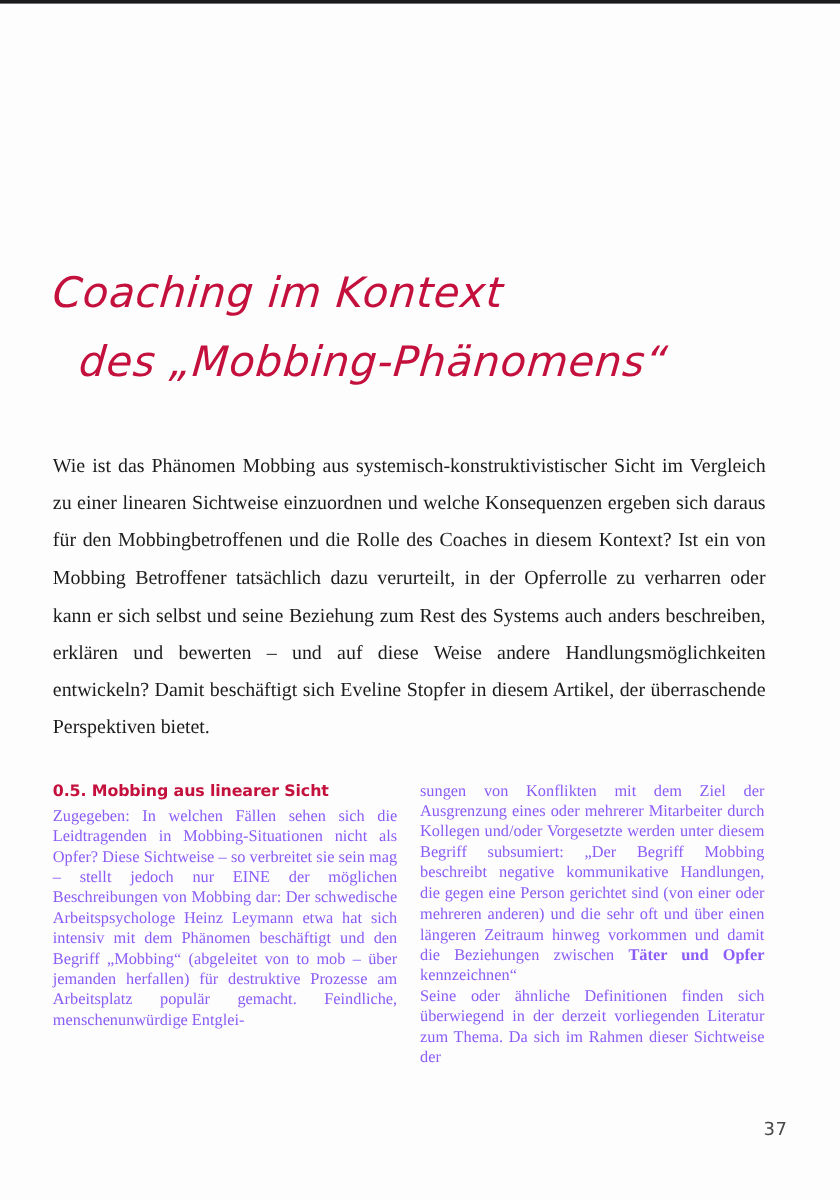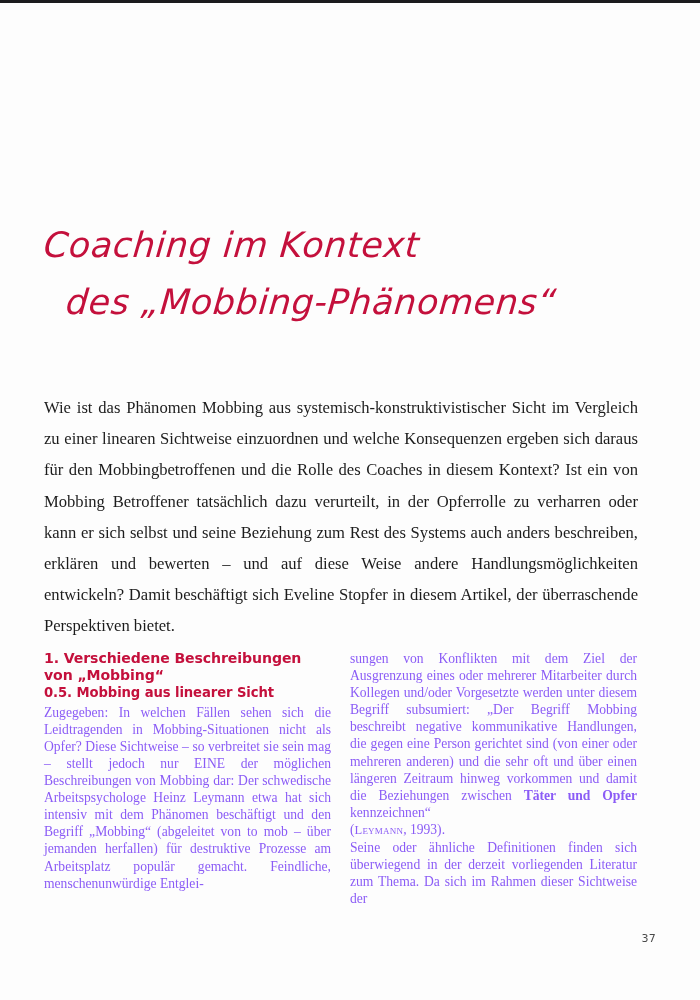--- a/index.html
+++ b/index.html
@@ -52,21 +52,21 @@
     transform: skewX(-5deg);
     transform-origin: left center;
   }
   .title-line-1 { margin-left: 0px; }
   .title-line-2 { margin-left: 22px; margin-top: 22px; }
 
   
   .lead {
     position: absolute;
     left: 44px;
-    top: 392px;
+    top: 372px;
     width: 594px;
     font-size: 16.6px;
     line-height: 31.2px;
     text-align: justify;
     text-justify: inter-word;
     color: #1c1c1c;
     hyphens: none;
   }
 
   
@@ -120,21 +120,21 @@
     font-size: 12.6px;
     letter-spacing: 0.2px;
   }
 
   
   .folio {
     position: absolute;
     right: 44px;
     top: 932px;
     font-family: "DejaVu Sans", sans-serif;
-    font-size: 11px;
+    font-size: 15px;
     color: #4a4a4a;
     letter-spacing: 0.3px;
   }
 </style>
 </head>
 <body>
 
 <div class="page">
 
   <div class="scan-top-edge"></div>
@@ -142,28 +142,26 @@
   <div class="title-block">
     <div class="title-line title-line-1">Coaching im Kontext</div>
     <div class="title-line title-line-2">des „Mobbing-Phänomens“</div>
   </div>
 
   <div class="lead">Wie ist das Phänomen Mobbing aus systemisch-konstruktivistischer Sicht im Vergleich zu einer linearen Sichtweise einzuordnen und welche Konsequenzen ergeben sich daraus für den Mobbingbetroffenen und die Rolle des Coaches in diesem Kontext? Ist ein von Mobbing Betroffener tatsächlich dazu verurteilt, in der Opferrolle zu verharren oder kann er sich selbst und seine Beziehung zum Rest des Systems auch anders beschreiben, erklären und bewerten – und auf diese Weise andere Handlungsmöglichkeiten entwickeln? Damit beschäftigt sich Eveline Stopfer in diesem Artikel, der überraschende Perspektiven bietet.</div>
 
   <div class="columns">
 
     <div class="col">
-      <div class="h1-red">1. Verschiedene Beschreibungen von „Mobbing“</div>
       <div class="h2-red">0.5. Mobbing aus linearer Sicht</div>
       <p class="body-text"><span>Zugegeben: In welchen Fällen sehen sich die Leidtragenden in Mobbing-Situationen nicht als Opfer? Diese Sichtweise – so verbreitet sie sein mag – stellt jedoch nur EINE der möglichen Beschreibungen von Mobbing dar: Der schwedische Arbeitspsychologe Heinz Leymann etwa hat sich intensiv mit dem Phänomen beschäftigt und den Begriff „Mobbing“ (abgeleitet von </span><span class="it">to mob</span><span> – über jemanden herfallen) für destruktive Prozesse am Arbeitsplatz populär gemacht. Feindliche, menschenunwürdige Entglei-</span></p>
     </div>
 
     <div class="col">
       <p class="body-text"><span>sungen von Konflikten mit dem Ziel der Ausgrenzung eines oder mehrerer Mitarbeiter durch Kollegen und/oder Vorgesetzte werden unter diesem Begriff subsumiert: „Der Begriff Mobbing beschreibt negative kommunikative Handlungen, die gegen eine Person gerichtet sind (von einer oder mehreren anderen) und die sehr oft und über einen längeren Zeitraum hinweg vorkommen und damit die Beziehungen zwischen </span><span class="bd">Täter und Opfer</span><span> kennzeichnen“</span></p>
-      <p class="body-text"><span>(</span><span class="smcap">Leymann</span><span>, 1993).</span></p>
       <p class="body-text">Seine oder ähnliche Definitionen finden sich überwiegend in der derzeit vorliegenden Literatur zum Thema. Da sich im Rahmen dieser Sichtweise der</p>
     </div>
 
   </div>
 
   <div class="folio">37</div>
 
 </div>
 
 </body></html>

